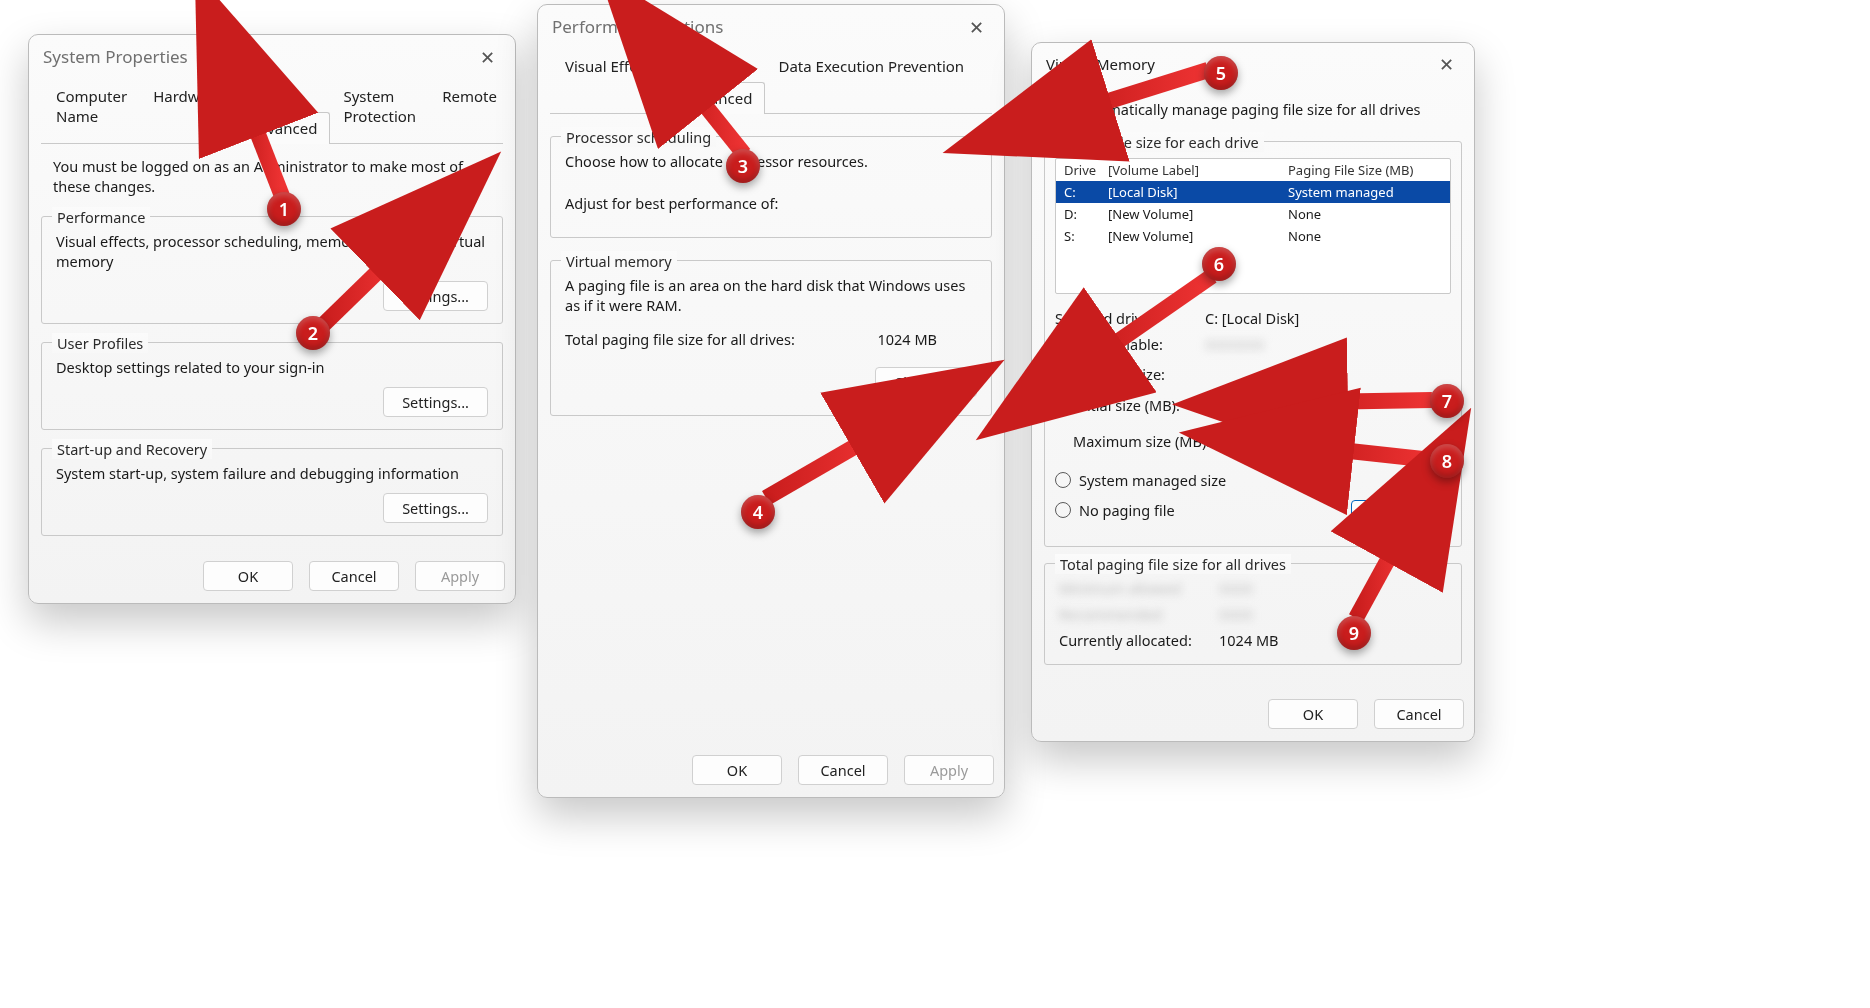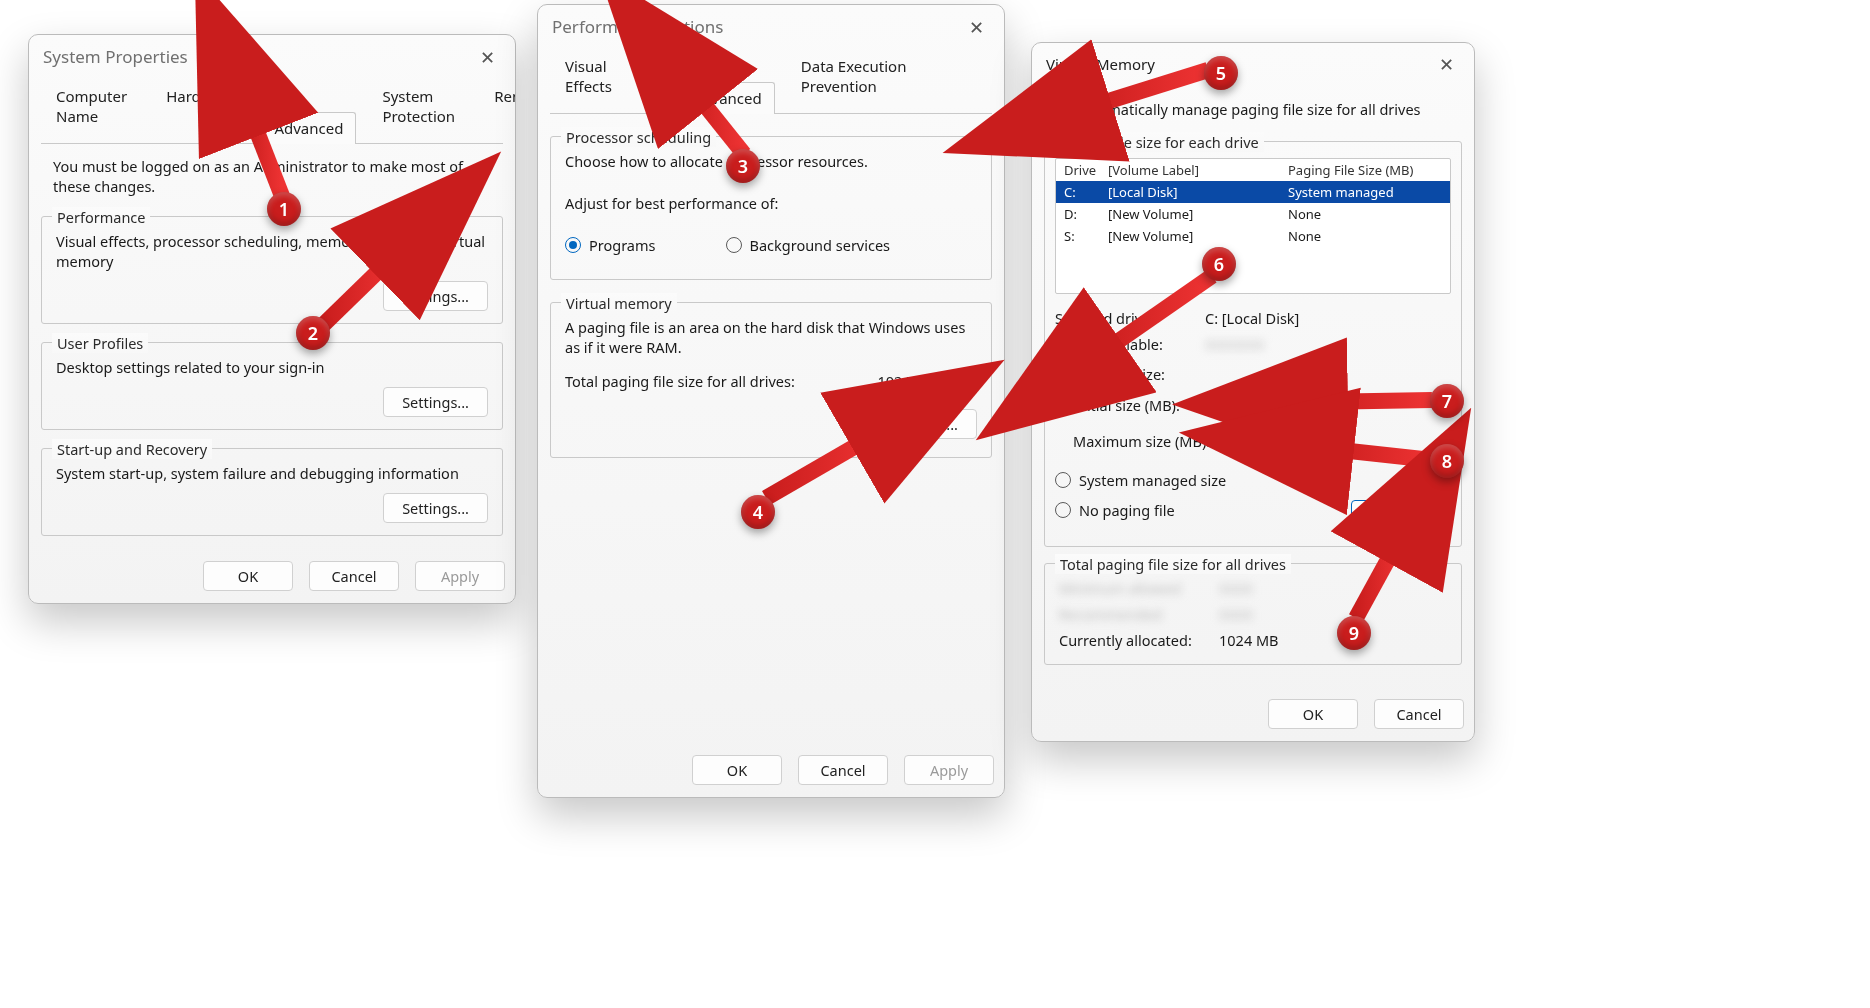--- a/index.html
+++ b/index.html
@@ -55,21 +55,21 @@
     line-height:1;
     padding:2px 6px;
     border-radius:4px;
   }
 
   .body { padding: 8px 12px 10px 12px; flex:1; display:flex; flex-direction:column; }
 
   
   .tabs {
     display:flex;
-    gap:13px;
+    gap:0;
     border-bottom:1px solid var(--win-border);
     padding-left:2px;
   }
   .tab {
     padding:5px 12px 6px;
     font-size:15px;
     border:1px solid transparent;
     border-bottom:none;
     border-radius:3px 3px 0 0;
     margin-bottom:-1px;
@@ -235,30 +235,20 @@
     <div class="tabs">
       <div class="tab">Visual Effects</div>
       <div class="tab active">Advanced</div>
       <div class="tab">Data Execution Prevention</div>
     </div>
 
     <div class="group" style="margin-top:22px; padding-bottom:24px;">
       <div class="legend">Processor scheduling</div>
       <div class="desc" style="margin-bottom:22px;">Choose how to allocate processor resources.</div>
       <div>Adjust for best performance of:</div>
-      <div style="display:flex; gap:70px; margin-top:22px;">
-        <label class="radio checked">
-          <span class="dot"></span>
-          <span>Programs</span>
-        </label>
-        <label class="radio">
-          <span class="dot"></span>
-          <span>Background services</span>
-        </label>
-      </div>
     </div>
 
     <div class="group" style="margin-top:22px; padding-bottom:18px;">
       <div class="legend">Virtual memory</div>
       <div class="desc">A paging file is an area on the hard disk that Windows uses as if it were RAM.</div>
       <div style="display:flex; justify-content:space-between; margin:14px 0 18px 0;">
         <span>Total paging file size for all drives:</span>
         <span style="margin-right:40px;">1024 MB</span>
       </div>
       <div class="right">

